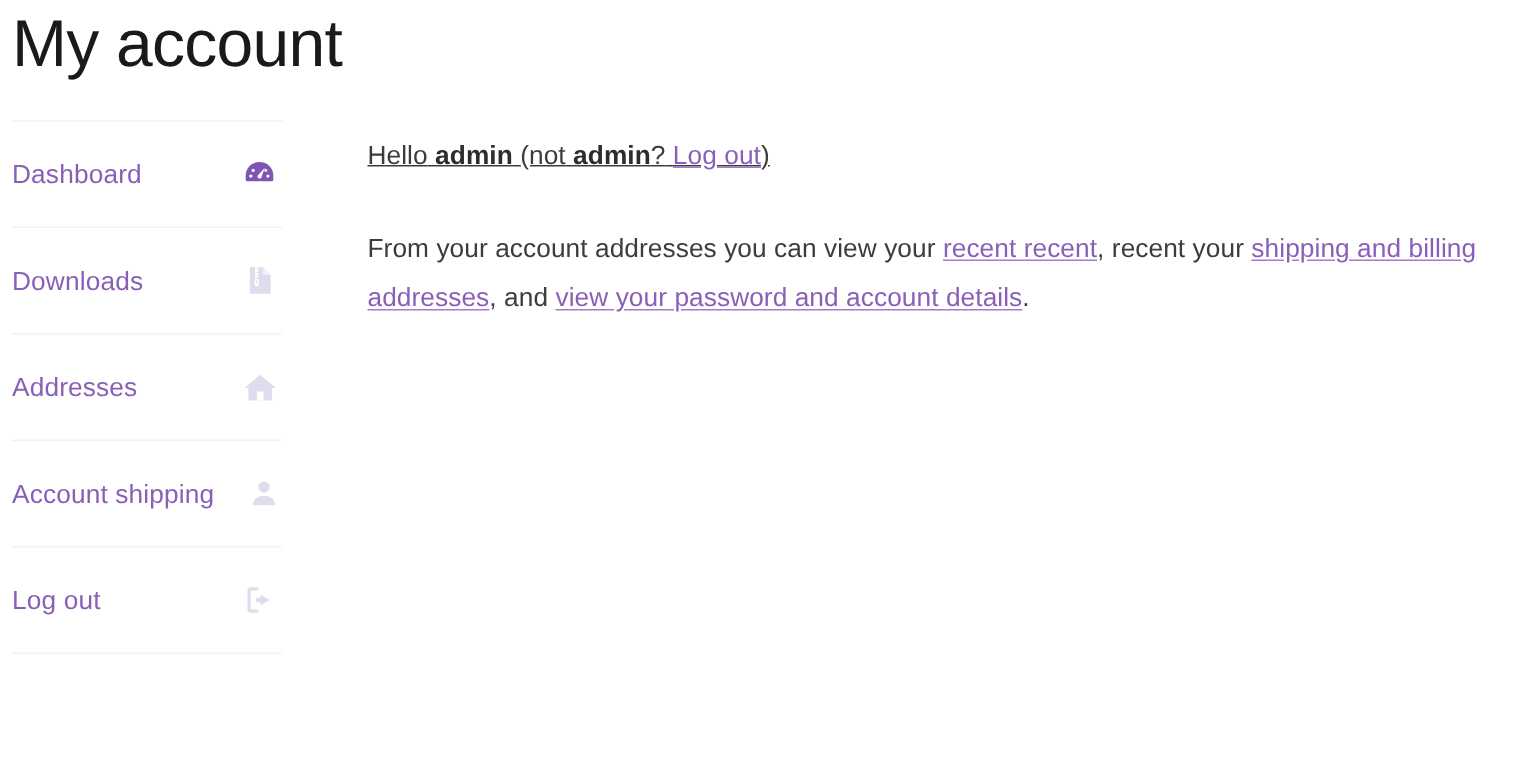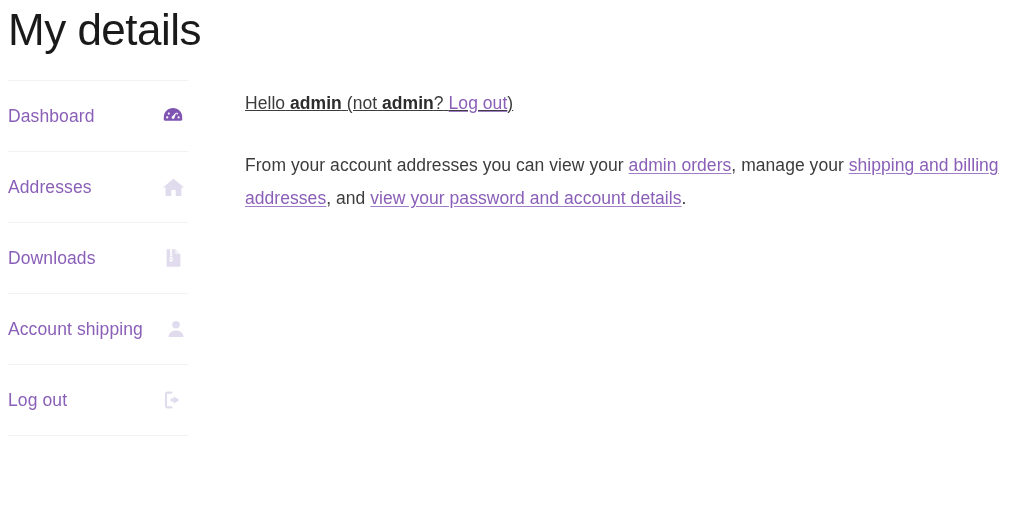--- a/index.html
+++ b/index.html
@@ -123,21 +123,21 @@
     text-decoration: underline;
     text-decoration-color: #a07dc8;
     text-underline-offset: 2px;
   }
 </style>
 </head>
 <body>
 
 <div class="page">
 
-  <h1 class="page-title">My details</h1>
+  <h1 class="page-title">My account</h1>
 
   <div class="account-wrap">
 
     <ul class="account-nav">
 
       <li class="nav-item">
         <a class="nav-link" href="#">
           <span class="nav-label">Dashboard</span>
           <span class="nav-icon">
             <svg width="24" height="24" viewBox="0 0 24 24" aria-hidden="true">
@@ -145,32 +145,20 @@
               <path d="M15.6 7.9 L11.1 12.6 C10.5 13.2 10.5 14.1 11.1 14.6 C11.7 15.2 12.6 15.2 13.1 14.6 C13.4 14.3 13.5 13.9 13.5 13.5 L15.6 7.9 Z" fill="#ffffff"></path>
               <circle cx="6.2" cy="13.4" r="1.15" fill="#ffffff"></circle>
               <circle cx="7.8" cy="9.6" r="1.05" fill="#ffffff"></circle>
               <circle cx="17.6" cy="13.4" r="1.05" fill="#ffffff"></circle>
               <circle cx="16.2" cy="9.6" r="0.95" fill="#ffffff"></circle>
             </svg>
           </span>
         </a>
       </li>
 
-
-      <li class="nav-item">
-        <a class="nav-link" href="#">
-          <span class="nav-label">Addresses</span>
-          <span class="nav-icon">
-            <svg width="25" height="25" viewBox="0 0 24 24" aria-hidden="true">
-              <path d="M12 3.6 L22.2 12.1 L19.6 12.1 L19.6 20.2 L4.4 20.2 L4.4 12.1 L1.8 12.1 Z" fill="#e0dced"></path>
-              <rect x="9.9" y="14.4" width="4.2" height="5.8" fill="#ffffff"></rect>
-            </svg>
-          </span>
-        </a>
-      </li>
 
       <li class="nav-item">
         <a class="nav-link" href="#">
           <span class="nav-label">Downloads</span>
           <span class="nav-icon">
             <svg width="24" height="24" viewBox="0 0 24 24" aria-hidden="true">
               <path d="M5.6 3.2 L14.4 3.2 L19.4 8.1 L19.4 20.8 L5.6 20.8 Z" fill="#e0dced"></path>
               <path d="M14.4 3.2 L19.4 8.1 L14.4 8.1 Z" fill="#f3f1f8"></path>
               <rect x="9.0" y="3.2" width="2.2" height="1.5" fill="#ffffff"></rect>
               <rect x="9.0" y="5.0" width="2.2" height="1.5" fill="#ffffff"></rect>
@@ -178,20 +166,32 @@
               <rect x="9.0" y="8.6" width="2.2" height="1.5" fill="#ffffff"></rect>
               <rect x="8.6" y="10.6" width="3.0" height="5.2" rx="1.5" fill="#ffffff"></rect>
               <rect x="9.6" y="12.0" width="1.0" height="2.0" fill="#e0dced"></rect>
             </svg>
           </span>
         </a>
       </li>
 
       <li class="nav-item">
         <a class="nav-link" href="#">
+          <span class="nav-label">Addresses</span>
+          <span class="nav-icon">
+            <svg width="25" height="25" viewBox="0 0 24 24" aria-hidden="true">
+              <path d="M12 3.6 L22.2 12.1 L19.6 12.1 L19.6 20.2 L4.4 20.2 L4.4 12.1 L1.8 12.1 Z" fill="#e0dced"></path>
+              <rect x="9.9" y="14.4" width="4.2" height="5.8" fill="#ffffff"></rect>
+            </svg>
+          </span>
+        </a>
+      </li>
+
+      <li class="nav-item">
+        <a class="nav-link" href="#">
           <span class="nav-label">Account shipping</span>
           <span class="nav-icon">
             <svg width="22" height="22" viewBox="0 0 24 24" aria-hidden="true">
               <circle cx="12" cy="7.3" r="4.1" fill="#e0dced"></circle>
               <path d="M3.9 20.6 C3.9 16.4 7.5 13.6 12 13.6 C16.5 13.6 20.1 16.4 20.1 20.6 Z" fill="#e0dced"></path>
             </svg>
           </span>
         </a>
       </li>
 
@@ -207,18 +207,18 @@
         </a>
       </li>
 
       <li class="nav-end-divider"></li>
     </ul>
 
     <div class="account-content">
 
       <p class="p-greeting"><span>Hello</span> <strong>admin</strong> <span>(not</span> <strong>admin</strong><span>?</span> <a class="content-link" href="#">Log out</a><span>)</span></p>
 
-      <p class="p-intro"><span>From your account addresses you can view your</span> <a class="content-link" href="#">admin orders</a><span>, manage your</span> <a class="content-link" href="#">shipping and billing addresses</a><span>, and</span> <a class="content-link" href="#">view your password and account details</a><span>.</span></p>
+      <p class="p-intro"><span>From your account addresses you can view your</span> <a class="content-link" href="#">recent recent</a><span>, recent your</span> <a class="content-link" href="#">shipping and billing addresses</a><span>, and</span> <a class="content-link" href="#">view your password and account details</a><span>.</span></p>
 
     </div>
 
   </div>
 </div>
 
 </body></html>

